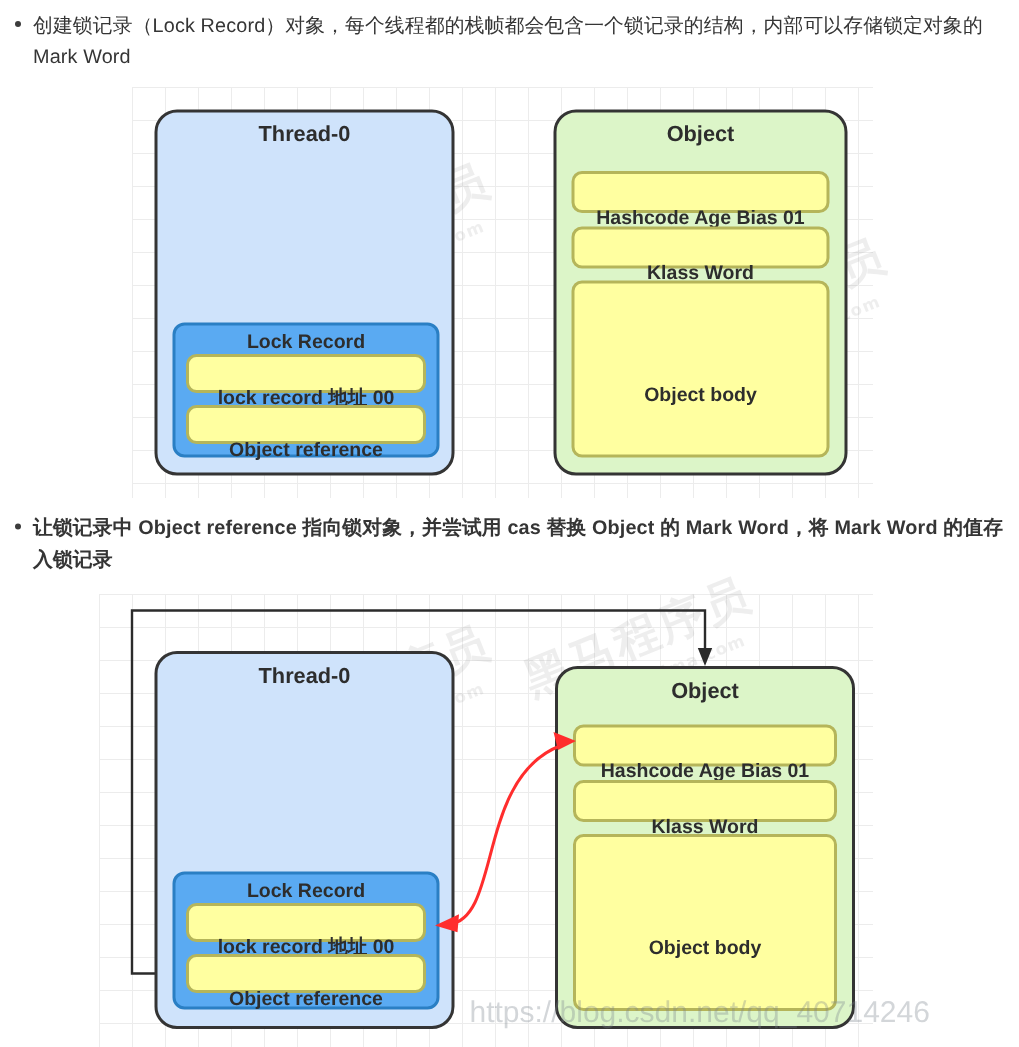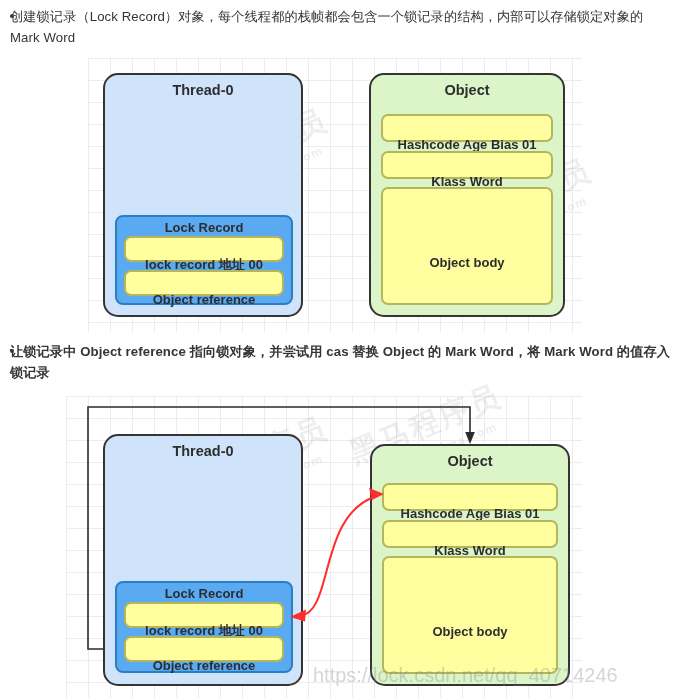--- a/index.html
+++ b/index.html
@@ -15,21 +15,21 @@
     font-family: "Liberation Sans", "DejaVu Sans", sans-serif;
     color: #2b2b2b;
   }
 
   
   .bullet-block {
     position: absolute;
     left: 0;
     width: 679px;
     box-sizing: border-box;
-    padding-left: 10px;
+    padding-left: 22px;
     padding-right: 8px;
   }
   .bullet-dot {
     position: absolute;
     left: 10px;
     top: 8px;
     width: 4px;
     height: 4px;
     border-radius: 50%;
     background: #3c3c3c;
@@ -244,14 +244,14 @@
   <div class="box box-yellow-tall" style="left:316px; top:160px; width:176px; height:118px;">
     <div class="cell-label">Object body</div>
   </div>
 
   <svg class="overlay" width="516" height="302" viewBox="0 0 516 302" style="z-index:5;">
     <path d="M 234 220 C 268 216 252 122 308 101" fill="none" stroke="#ff2d2d" stroke-width="2"></path>
     <path d="M 224 221 L 240 213.5 L 239 225.5 Z" fill="#ff2d2d"></path>
     <path d="M 318 98 L 303 92 L 306 104 Z" fill="#ff2d2d"></path>
   </svg>
 
-  <div class="wm-url" style="left:247px; top:268px;">https://lock.csdn.net/qq_40714246</div>
+  <div class="wm-url" style="left:247px; top:268px;">https://blog.csdn.net/qq_40714246</div>
 </div>
 
 </body></html>

